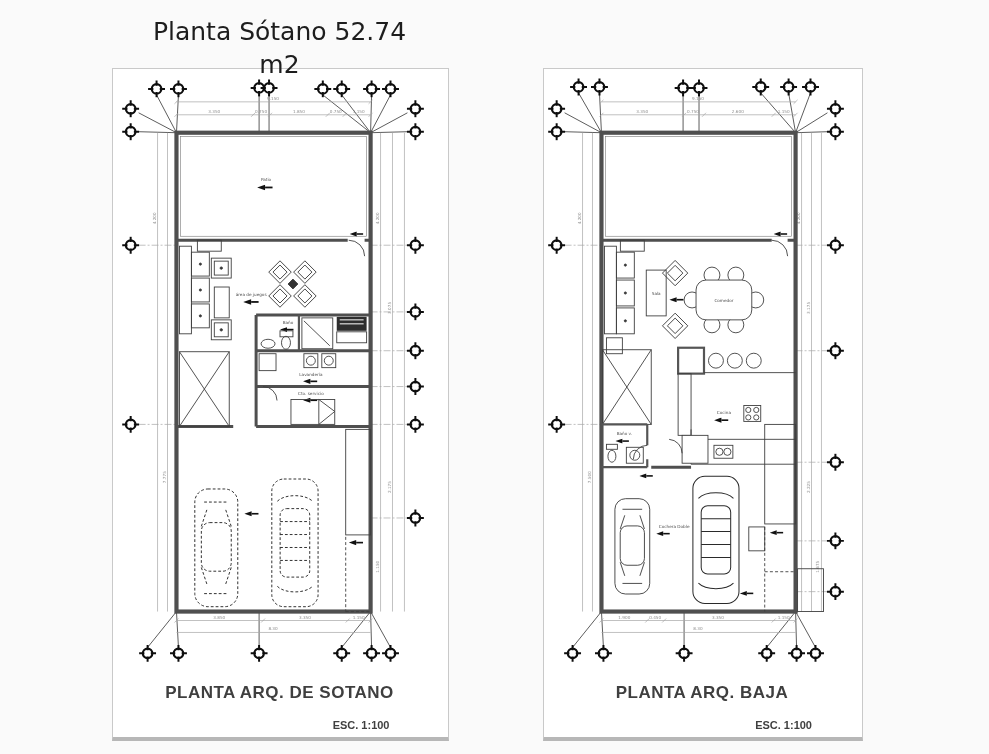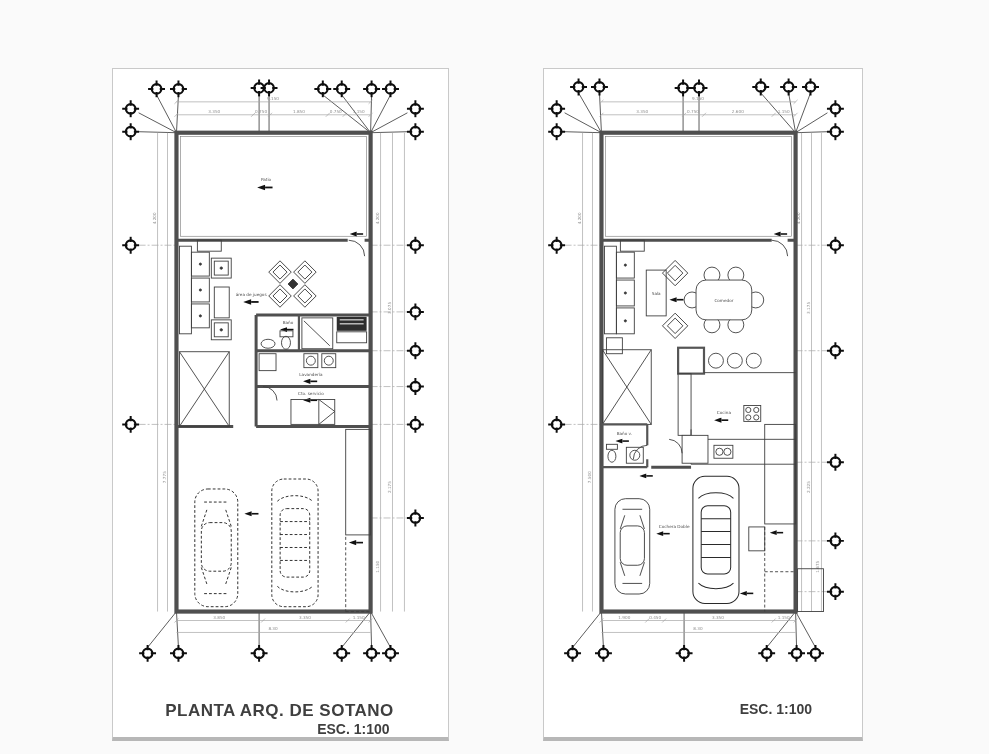--- a/index.html
+++ b/index.html
@@ -7,44 +7,45 @@
   .stage{position:absolute;inset:0;background:#fafafa;}
   .frame{position:absolute;top:68px;height:668px;background:#ffffff;border:1.5px solid #c9c9c9;border-bottom:4px solid #b7b7b7;}
   #frame-left{left:112px;width:335px;}
   #frame-right{left:543px;width:318px;}
   .frame svg{display:block;}
   .plan-title{position:absolute;top:16px;z-index:6;text-align:center;pointer-events:none;
     font-family:"DejaVu Sans",sans-serif;font-size:25px;color:#1d1d1d;line-height:1.3;font-weight:500;}
   .plan-title span{display:inline-block;max-width:270px;}
   #title-left{left:112px;width:335px;}
   #title-right{left:543px;width:318px;}
-  .plan-caption{position:absolute;z-index:6;top:701px;text-align:center;color:#3f3f3f;pointer-events:none;}
+  .plan-caption{position:absolute;z-index:6;top:683px;text-align:center;color:#3f3f3f;pointer-events:none;}
   #caption-left{left:112px;width:335px;}
   #caption-right{left:543px;width:318px;}
   .caption-main{font-size:17px;font-weight:bold;letter-spacing:.5px;}
-  .caption-scale{display:block;width:300px;margin:0 auto;text-align:right;padding-right:40px;
-    font-size:14px;font-weight:bold;box-sizing:border-box;}
+  .caption-scale{display:block;width:300px;margin:16px auto;text-align:right;padding-right:40px;
+    font-size:11px;font-weight:bold;box-sizing:border-box;}
   
   .wall{stroke:#4f4f4f;stroke-width:4.2;fill:none;}
   .wall3{stroke:#4f4f4f;stroke-width:3;fill:none;}
   .wall2{stroke:#555;stroke-width:2.2;fill:none;}
   .thin{stroke:#3f3f3f;stroke-width:.9;fill:none;}
   .thin2{stroke:#777;stroke-width:.6;fill:none;}
   .dim{stroke:#a6a6a6;stroke-width:.7;fill:none;}
   .lead{stroke:#4a4a4a;stroke-width:.9;fill:none;}
   .dash{stroke-dasharray:3 2.2;}
   .dashdot{stroke-dasharray:7 2 2 2;}
   .dimtext{font:4.2px "DejaVu Sans",sans-serif;fill:#8d8d8d;text-anchor:middle;}
   .roomsm{font:4.2px "DejaVu Sans",sans-serif;fill:#4f4f4f;text-anchor:middle;}
 </style>
 </head>
 <body>
 
 <div class="stage">
 
+  <div class="plan-title" id="title-left"><span>Planta Sótano 52.74 m2</span></div>
 
   <div class="frame" id="frame-left">
   <svg width="335" height="665" viewBox="0 0 335 668">
     <defs>
       <symbol id="bubble" viewBox="-9 -9 18 18">
         <circle r="4.8" fill="#fff" stroke="#0e0e0e" stroke-width="2.2"></circle>
         <path d="M-8.5,0 H-3.2 M3.2,0 H8.5 M0,-8.5 V-3.2 M0,3.2 V8.5" stroke="#0e0e0e" stroke-width="2"></path>
       </symbol>
       <symbol id="car-sedan" viewBox="0 0 50 130" fill="none">
         <rect x="2" y="2" width="46" height="126" rx="14"></rect>
@@ -441,16 +442,17 @@
       </g>
     </g>
   </svg>
   </div>
 
   <div class="plan-caption" id="caption-left">
     <div class="caption-main">PLANTA ARQ. DE SOTANO</div>
     <span class="caption-scale">ESC. 1:100</span>
   </div>
   <div class="plan-caption" id="caption-right">
+    <div class="caption-main">PLANTA ARQ. BAJA</div>
     <span class="caption-scale">ESC. 1:100</span>
   </div>
 
 </div>
 
 </body></html>

